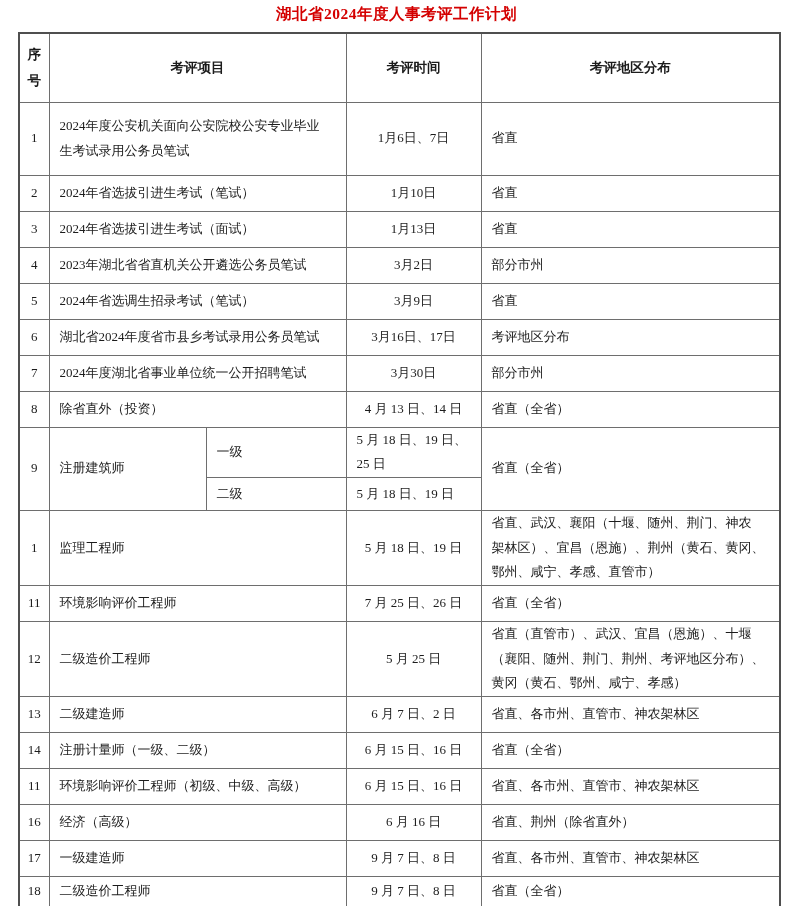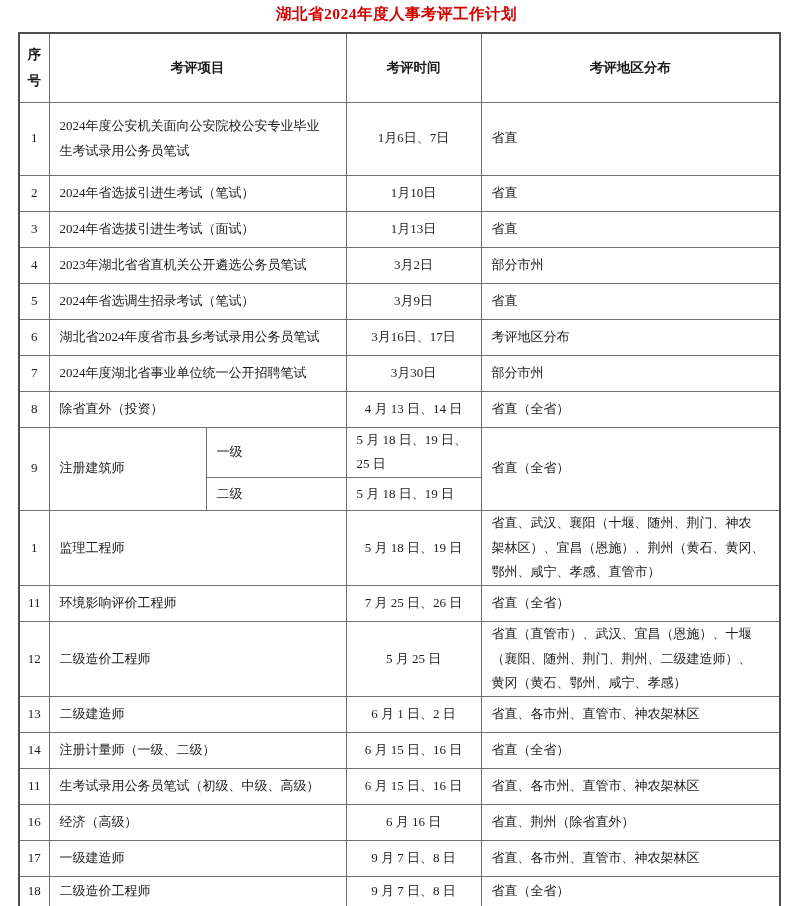--- a/index.html
+++ b/index.html
@@ -161,41 +161,41 @@
     <td colspan="2" class="c-left"><span class="cell-text">环境影响评价工程师</span></td>
     <td class="c-center"><span class="cell-text">7 月 25 日、26 日</span></td>
     <td class="c-left"><span class="cell-text">省直（全省）</span></td>
   </tr>
 
   <tr class="h74">
     <td class="c-center"><span class="cell-text">12</span></td>
     <td colspan="2" class="c-left"><span class="cell-text">二级造价工程师</span></td>
     <td class="c-center"><span class="cell-text">5 月 25 日</span></td>
     <td class="c-left"><span class="cell-text">省直（直管市）、武汉、宜昌（恩施）、十堰
-（襄阳、随州、荆门、荆州、二级建造师）、
+（襄阳、随州、荆门、荆州、考评地区分布）、
 黄冈（黄石、鄂州、咸宁、孝感）</span></td>
   </tr>
 
   <tr class="h36">
     <td class="c-center"><span class="cell-text">13</span></td>
     <td colspan="2" class="c-left"><span class="cell-text">二级建造师</span></td>
-    <td class="c-center"><span class="cell-text">6 月 1 日、2 日</span></td>
+    <td class="c-center"><span class="cell-text">6 月 7 日、2 日</span></td>
     <td class="c-left"><span class="cell-text">省直、各市州、直管市、神农架林区</span></td>
   </tr>
 
   <tr class="h36">
     <td class="c-center"><span class="cell-text">14</span></td>
     <td colspan="2" class="c-left"><span class="cell-text">注册计量师（一级、二级）</span></td>
     <td class="c-center"><span class="cell-text">6 月 15 日、16 日</span></td>
     <td class="c-left"><span class="cell-text">省直（全省）</span></td>
   </tr>
 
   <tr class="h36">
     <td class="c-center"><span class="cell-text">11</span></td>
-    <td colspan="2" class="c-left"><span class="cell-text">生考试录用公务员笔试（初级、中级、高级）</span></td>
+    <td colspan="2" class="c-left"><span class="cell-text">环境影响评价工程师（初级、中级、高级）</span></td>
     <td class="c-center"><span class="cell-text">6 月 15 日、16 日</span></td>
     <td class="c-left"><span class="cell-text">省直、各市州、直管市、神农架林区</span></td>
   </tr>
 
   <tr class="h36">
     <td class="c-center"><span class="cell-text">16</span></td>
     <td colspan="2" class="c-left"><span class="cell-text">经济（高级）</span></td>
     <td class="c-center"><span class="cell-text">6 月 16 日</span></td>
     <td class="c-left"><span class="cell-text">省直、荆州（除省直外）</span></td>
   </tr>

